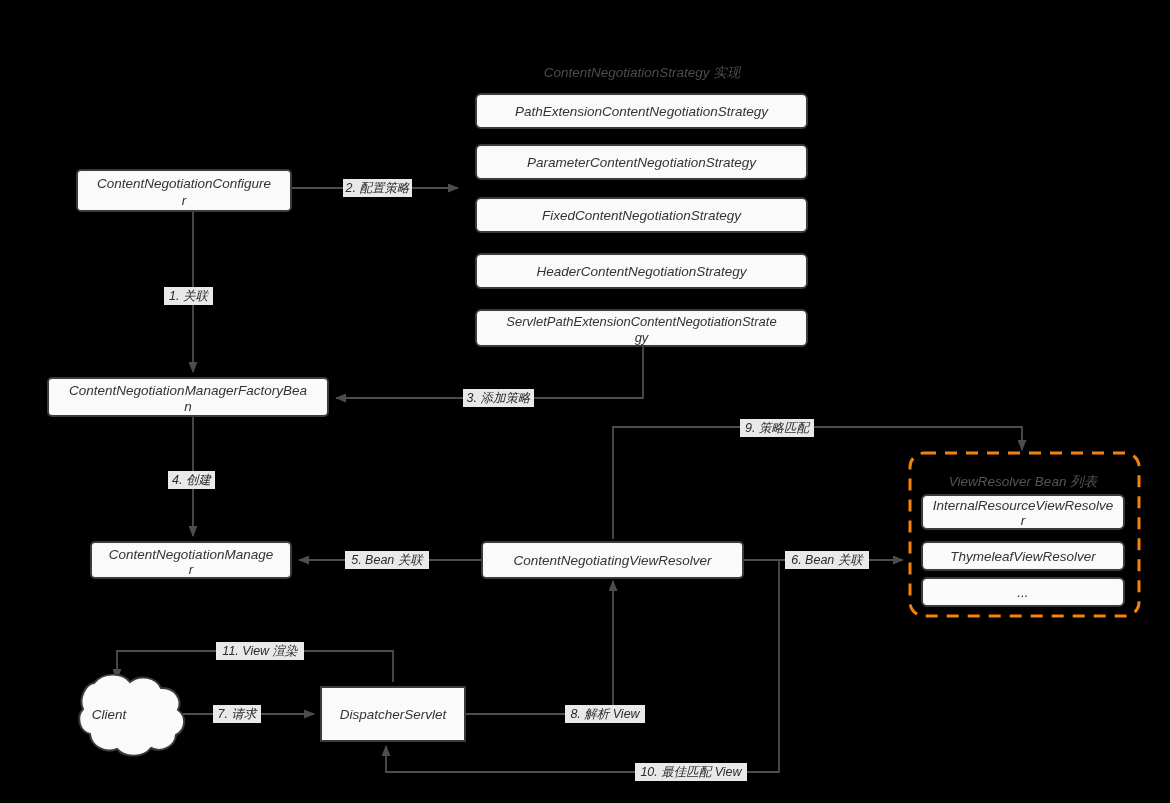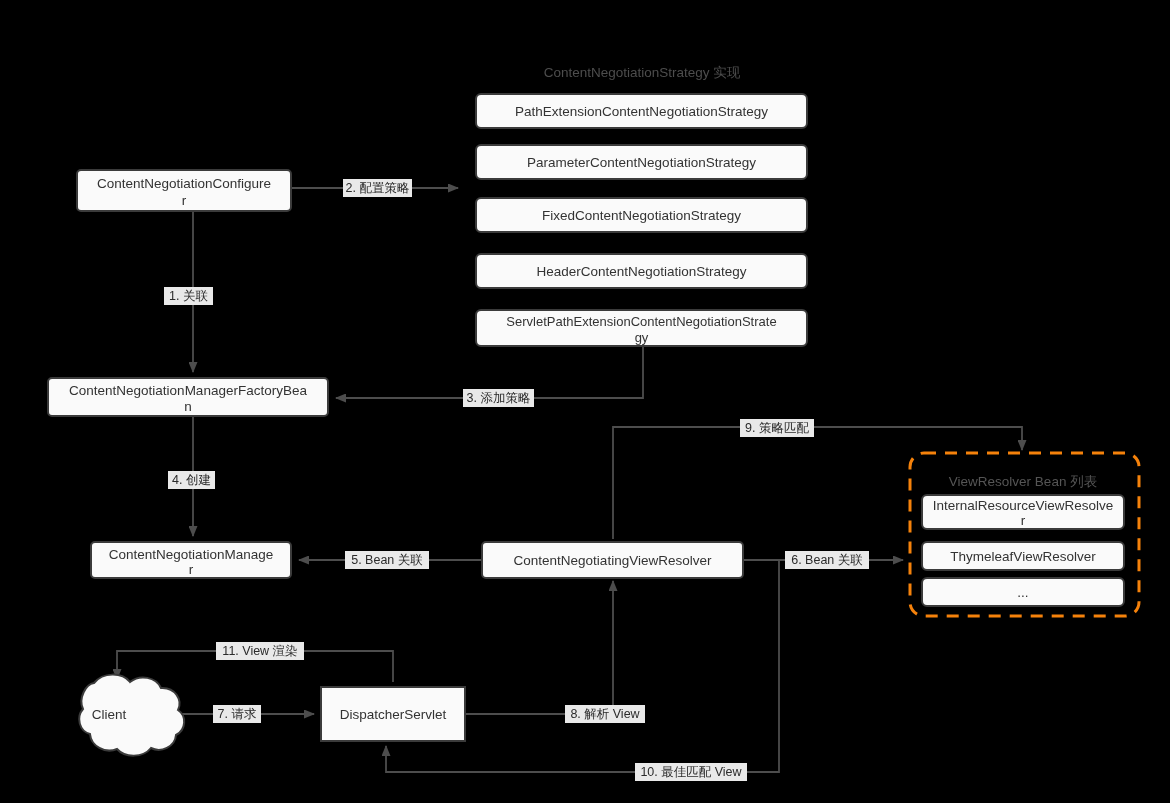--- a/index.html
+++ b/index.html
@@ -1,18 +1,18 @@
 <!DOCTYPE html>
 <html><head>
 <meta charset="utf-8">
 <style>
   html,body{margin:0;padding:0;background:#000;}
   body{width:1170px;height:803px;overflow:hidden;
        font-family:"Liberation Sans","DejaVu Sans",sans-serif;}
-  #stage{position:relative;width:1170px;height:765px;background:#000;}
+  #stage{position:relative;width:1170px;height:765px;background:#000;font-style:italic;}
   svg{position:absolute;left:0;top:0;width:1170px;height:803px;}
   .node-text{font-size:13.5px;fill:#333333;text-anchor:middle;}
   .node-text-sm{font-size:13px;fill:#333333;text-anchor:middle;}
   .group-title{font-size:13.5px;fill:#4d4d4d;text-anchor:middle;}
   .group-title-orange{font-size:13.5px;fill:#555555;text-anchor:middle;}
   .edge-label{font-size:12.5px;fill:#2b2b2b;text-anchor:middle;dominant-baseline:middle;}
   .box{fill:#fafafa;stroke:#3b3b3b;stroke-width:2;}
   .edge{stroke:#4d4d4d;stroke-width:1.8;fill:none;}
   .cloud{fill:#fafafa;stroke:#3b3b3b;stroke-width:2;}
   .dashgroup{fill:none;stroke:#f5820b;stroke-width:3;stroke-dasharray:12 9;}

